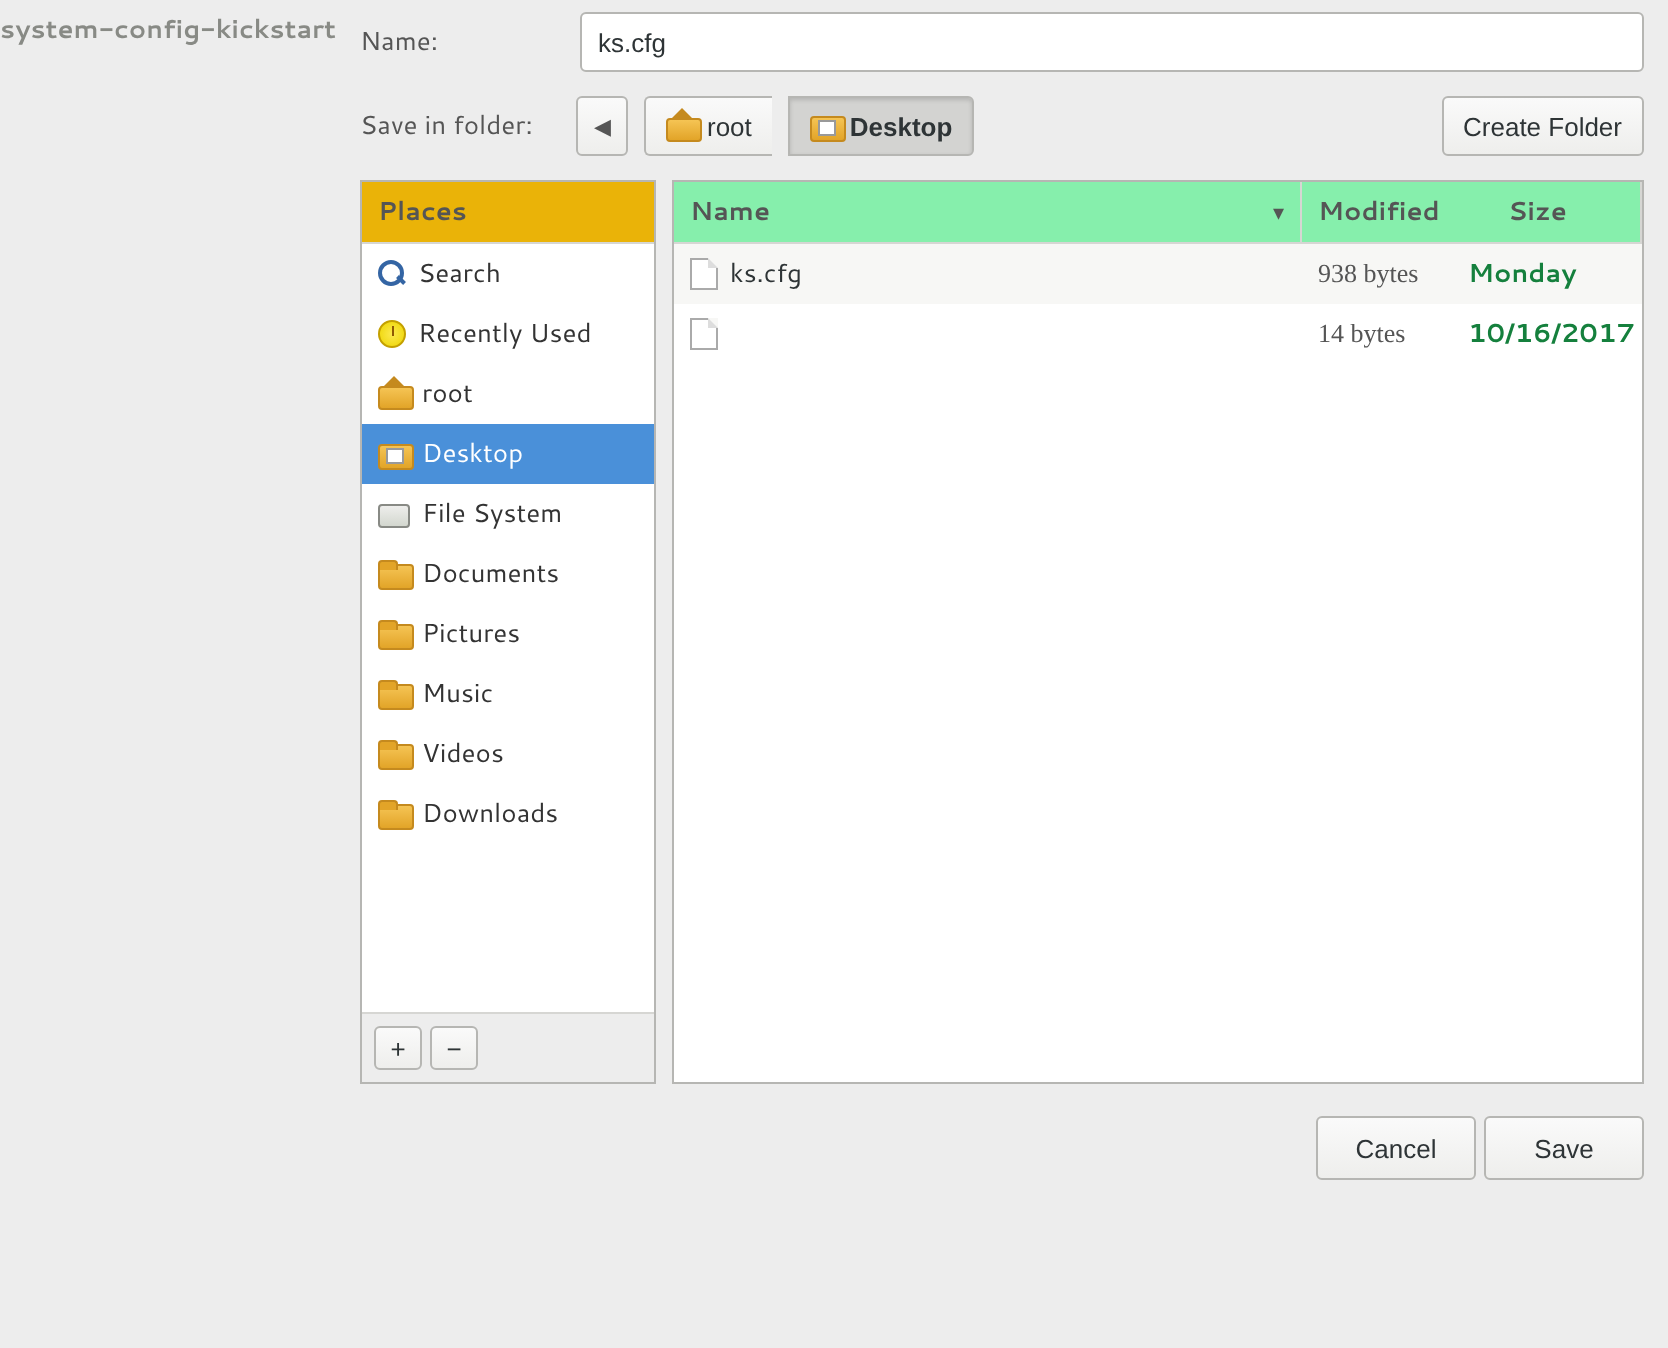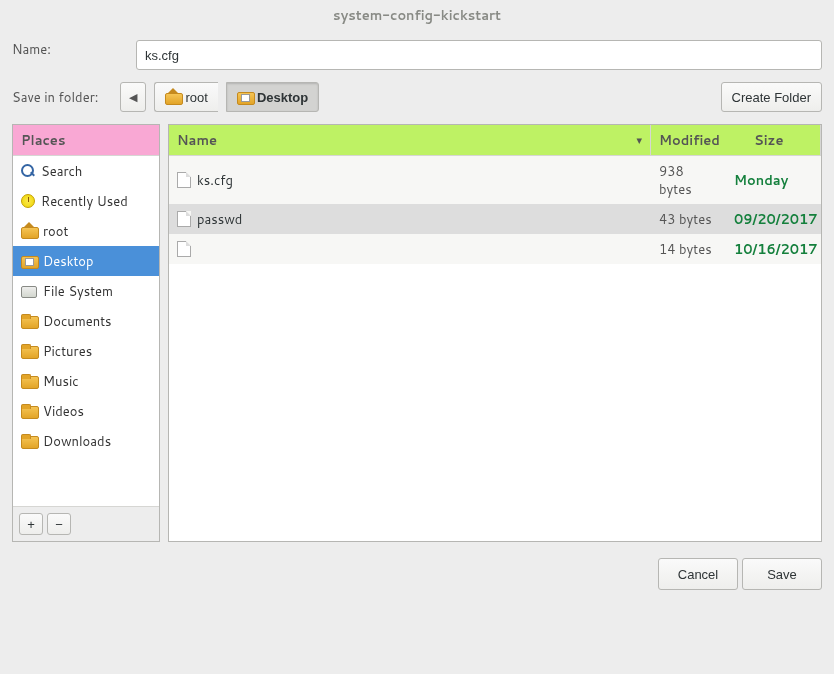--- a/index.html
+++ b/index.html
@@ -10,38 +10,38 @@
   background: #ededed;
   width: 834px;
   height: 674px;
   overflow: hidden;
 }
 .window {
   width: 834px;
   height: 602px;
   background: #ededed;
   display: flex;
-  flex-direction: column;
 }
 .titlebar {
   text-align: center;
   padding: 6px 0 10px 0;
   font-weight: bold;
   color: #888a85;
   font-size: 13px;
 }
 .content {
   flex: 1;
   display: flex;
   flex-direction: column;
   padding: 0 12px 12px 12px;
 }
 .row {
   display: flex;
-  gap: 24px;
+  align-items: center;
+  gap: 10px;
   padding: 6px 0;
 }
 .label {
   color: #555;
   font-size: 13px;
   width: 100px;
 }
 .name-input {
   flex: 1;
   height: 30px;
@@ -162,21 +162,21 @@
   width: 148px;
   display: flex;
   flex-direction: column;
   border: 1px solid #b6b6b3;
   background: #fff;
 }
 .places-header {
   padding: 6px 8px;
   font-weight: bold;
   color: #555;
-  background: #f9a8d4;
+  background: #eab308;
   border-bottom: 1px solid #d6d6d3;
 }
 .places-list {
   flex: 1;
   overflow: auto;
 }
 .place-item {
   display: flex;
   align-items: center;
   gap: 6px;
@@ -202,21 +202,21 @@
 }
 .file-pane {
   flex: 1;
   border: 1px solid #b6b6b3;
   background: #fff;
   display: flex;
   flex-direction: column;
 }
 .columns {
   display: flex;
-  background: #bef264;
+  background: #86efac;
   border-bottom: 1px solid #d6d6d3;
   font-weight: bold;
   color: #555;
 }
 .col {
   padding: 6px 8px;
   border-right: 1px solid #d6d6d3;
   display:flex;
   align-items:center;
 }
@@ -225,21 +225,21 @@
 .col.modified { width: 95px; border-right: none;}
 .file-rows { flex: 1; }
 .file-row {
   display: flex;
   align-items: center;
 }
 .file-row:nth-child(odd) { background: #f7f7f5; }
 .file-row.selected { background: #ddd; }
 .cell { padding: 6px 8px; }
 .cell.name { flex: 1; display:flex; align-items:center; gap:6px;}
-.cell.size { width: 75px; color:#555;}
+.cell.size { width: 75px; color:#555;font-family:Liberation Serif, serif;}
 .cell.modified { width: 95px; color:#15803d;font-weight:bold;}
 .file-icon {
   width: 14px; height: 16px;
   background: #fff;
   border: 1px solid #aaa;
   position: relative;
   display:inline-block;
 }
 .file-icon::after {
   content:"";
@@ -381,28 +381,20 @@
         </div>
         <div class="file-rows" id="file-rows">
             <div class="file-row">
               <div class="cell name">
                 <span class="file-icon"></span>
                 <span>ks.cfg</span>
               </div>
               <div class="cell size">938 bytes</div>
               <div class="cell modified">Monday</div>
             </div>
-            <div class="file-row selected">
-              <div class="cell name">
-                <span class="file-icon"></span>
-                <span>passwd</span>
-              </div>
-              <div class="cell size">43 bytes</div>
-              <div class="cell modified">09/20/2017</div>
-            </div>
             <div class="file-row">
               <div class="cell name">
                 <span class="file-icon"></span>
               </div>
               <div class="cell size">14 bytes</div>
               <div class="cell modified">10/16/2017</div>
             </div>
           </div>
       </div>
 

